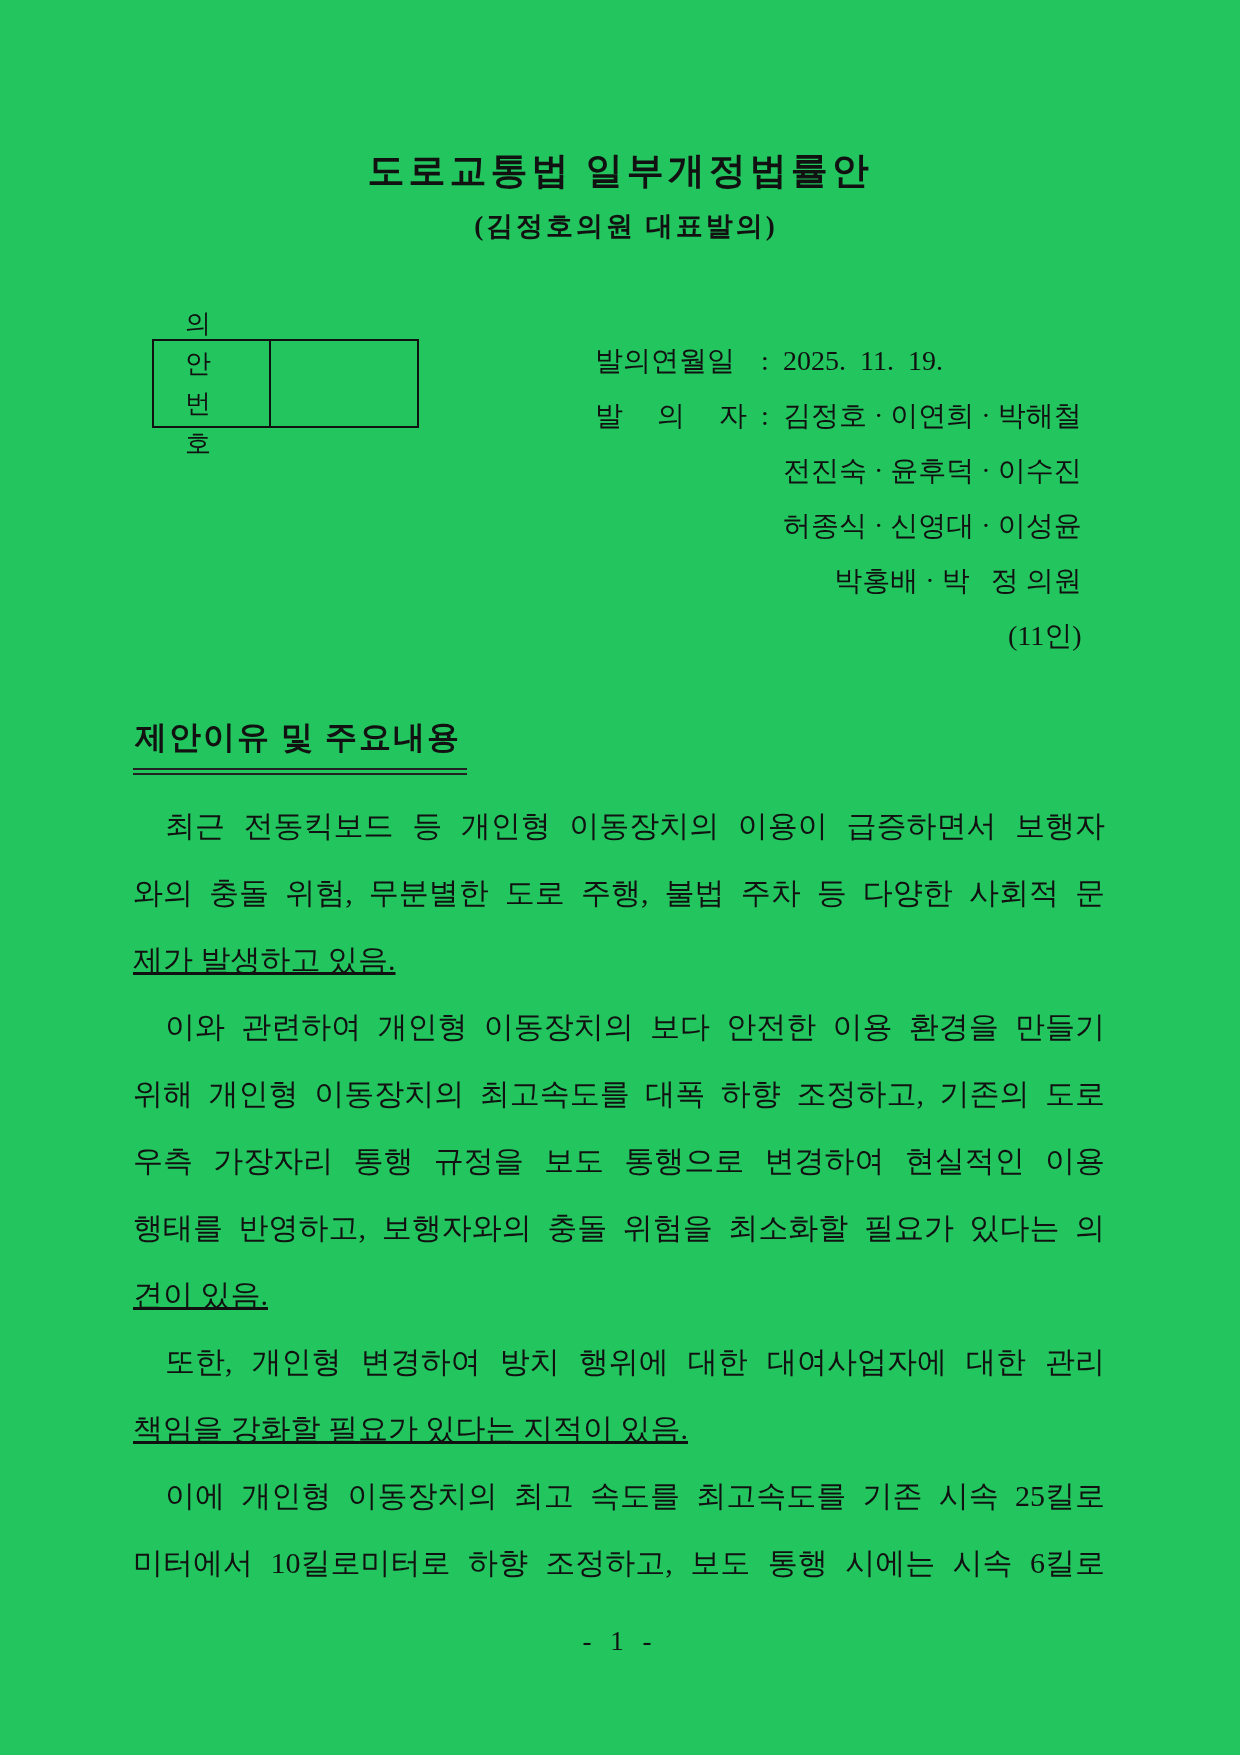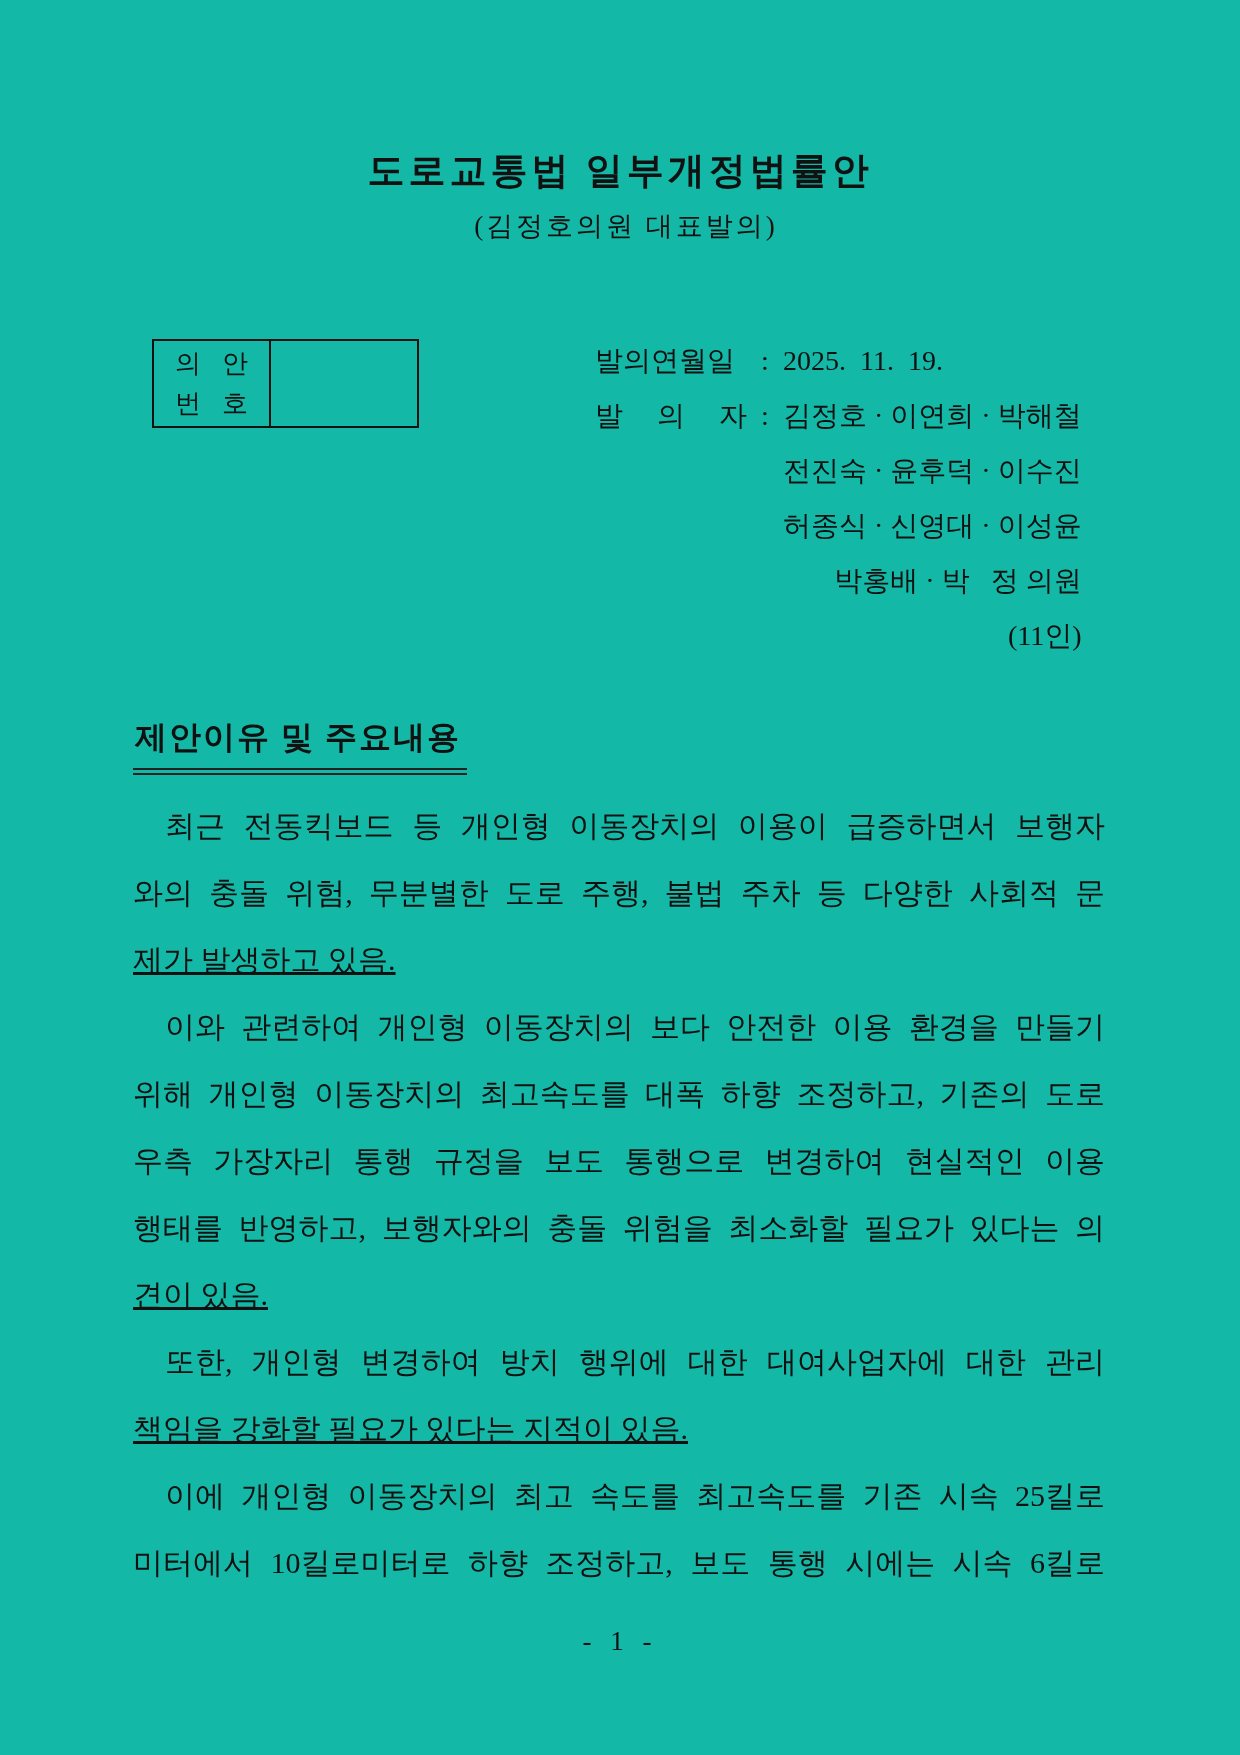--- a/index.html
+++ b/index.html
@@ -2,58 +2,58 @@
 <html><head>
 <meta charset="utf-8">
 <style>
   * { margin: 0; padding: 0; box-sizing: border-box; }
   html, body { background: #e8e8e8; }
   .page {
     position: relative;
     width: 1240px;
     height: 1755px;
     margin: 0 auto;
-    background: #14b8a6;
+    background: #22c55e;
     color: #111111;
     font-family: "Liberation Serif", "DejaVu Serif", serif;
     overflow: hidden;
   }
   .pre { white-space: pre; text-align: right; }
 
   .title {
     position: absolute;
     top: 146px; left: 0; right: 0;
     text-align: center;
     font-size: 37px;
     font-weight: 600;
     letter-spacing: 4px;
   }
   .subtitle {
     position: absolute;
     top: 208px; left: 12px; right: 0;
     text-align: center;
     font-size: 27px;
-    font-weight: 400;
+    font-weight: 700;
     letter-spacing: 3px;
   }
 
   .bill-box {
     position: absolute;
     left: 152px; top: 339px;
     width: 267px; height: 89px;
     border: 2px solid #111;
     display: flex;
   }
   .bill-box-label {
     width: 117px;
     border-right: 2px solid #111;
     display: flex;
     flex-direction: column;
     justify-content: center;
-    padding: 4px 21px;
+    padding: 4px 31px;
     font-size: 26px;
     line-height: 40px;
   }
   .spread {
     text-align: justify;
     text-align-last: justify;
   }
   .bill-box-number {
     flex: 1;
     display: flex;

